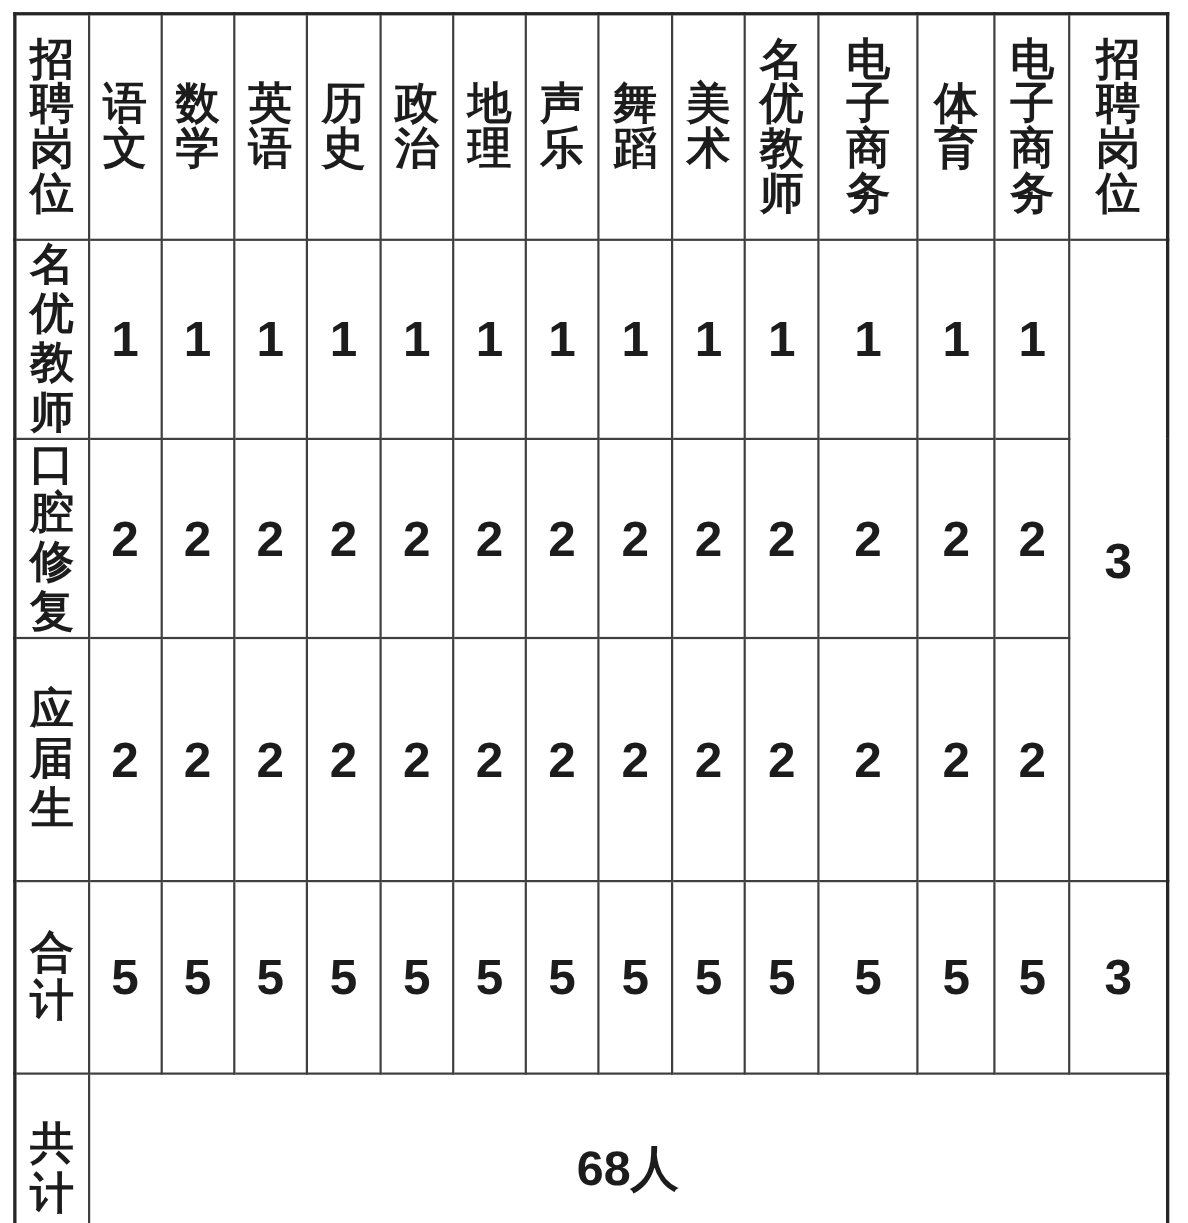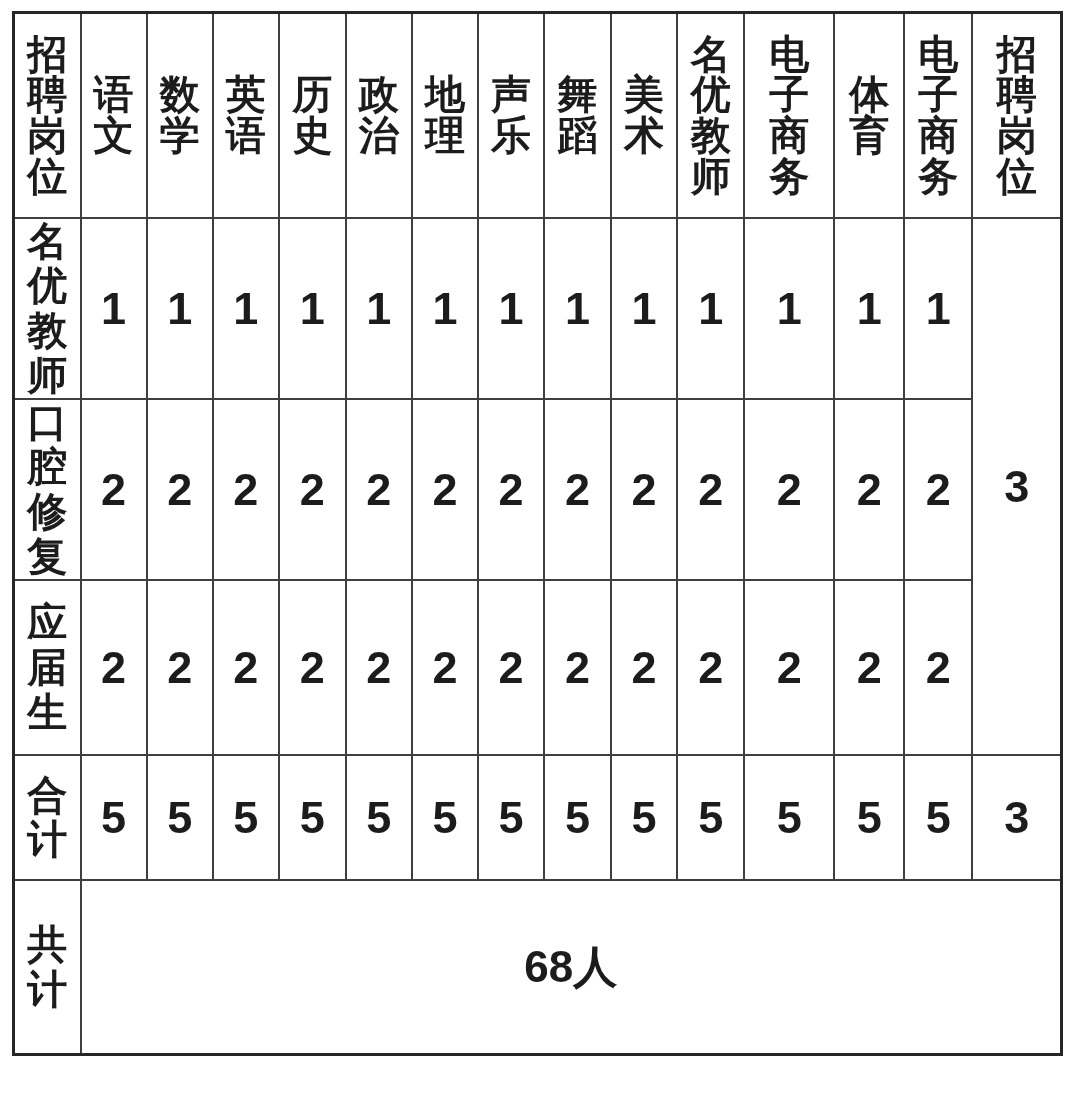--- a/index.html
+++ b/index.html
@@ -26,22 +26,22 @@
     border: 2px solid #3f3f3f;
     text-align: center;
     vertical-align: middle;
     padding: 0;
     font-weight: 700;
     background: #ffffff;
   }
   tr.header-row      { height: 205px; }
   tr.row-mingyou     { height: 177px; }
   tr.row-zaizhi      { height: 175px; }
-  tr.row-yingjie     { height: 175px; }
-  tr.row-heji        { height: 125px; }
+  tr.row-yingjie     { height: 221px; }
+  tr.row-heji        { height: 175px; }
   tr.row-gongji      { height: 175px; }
 
   
   .vt {
     display: inline-block;
     width: 1.08em;
     word-break: break-all;
     font-size: 40px;
     line-height: 1.02;
     text-align: center;

